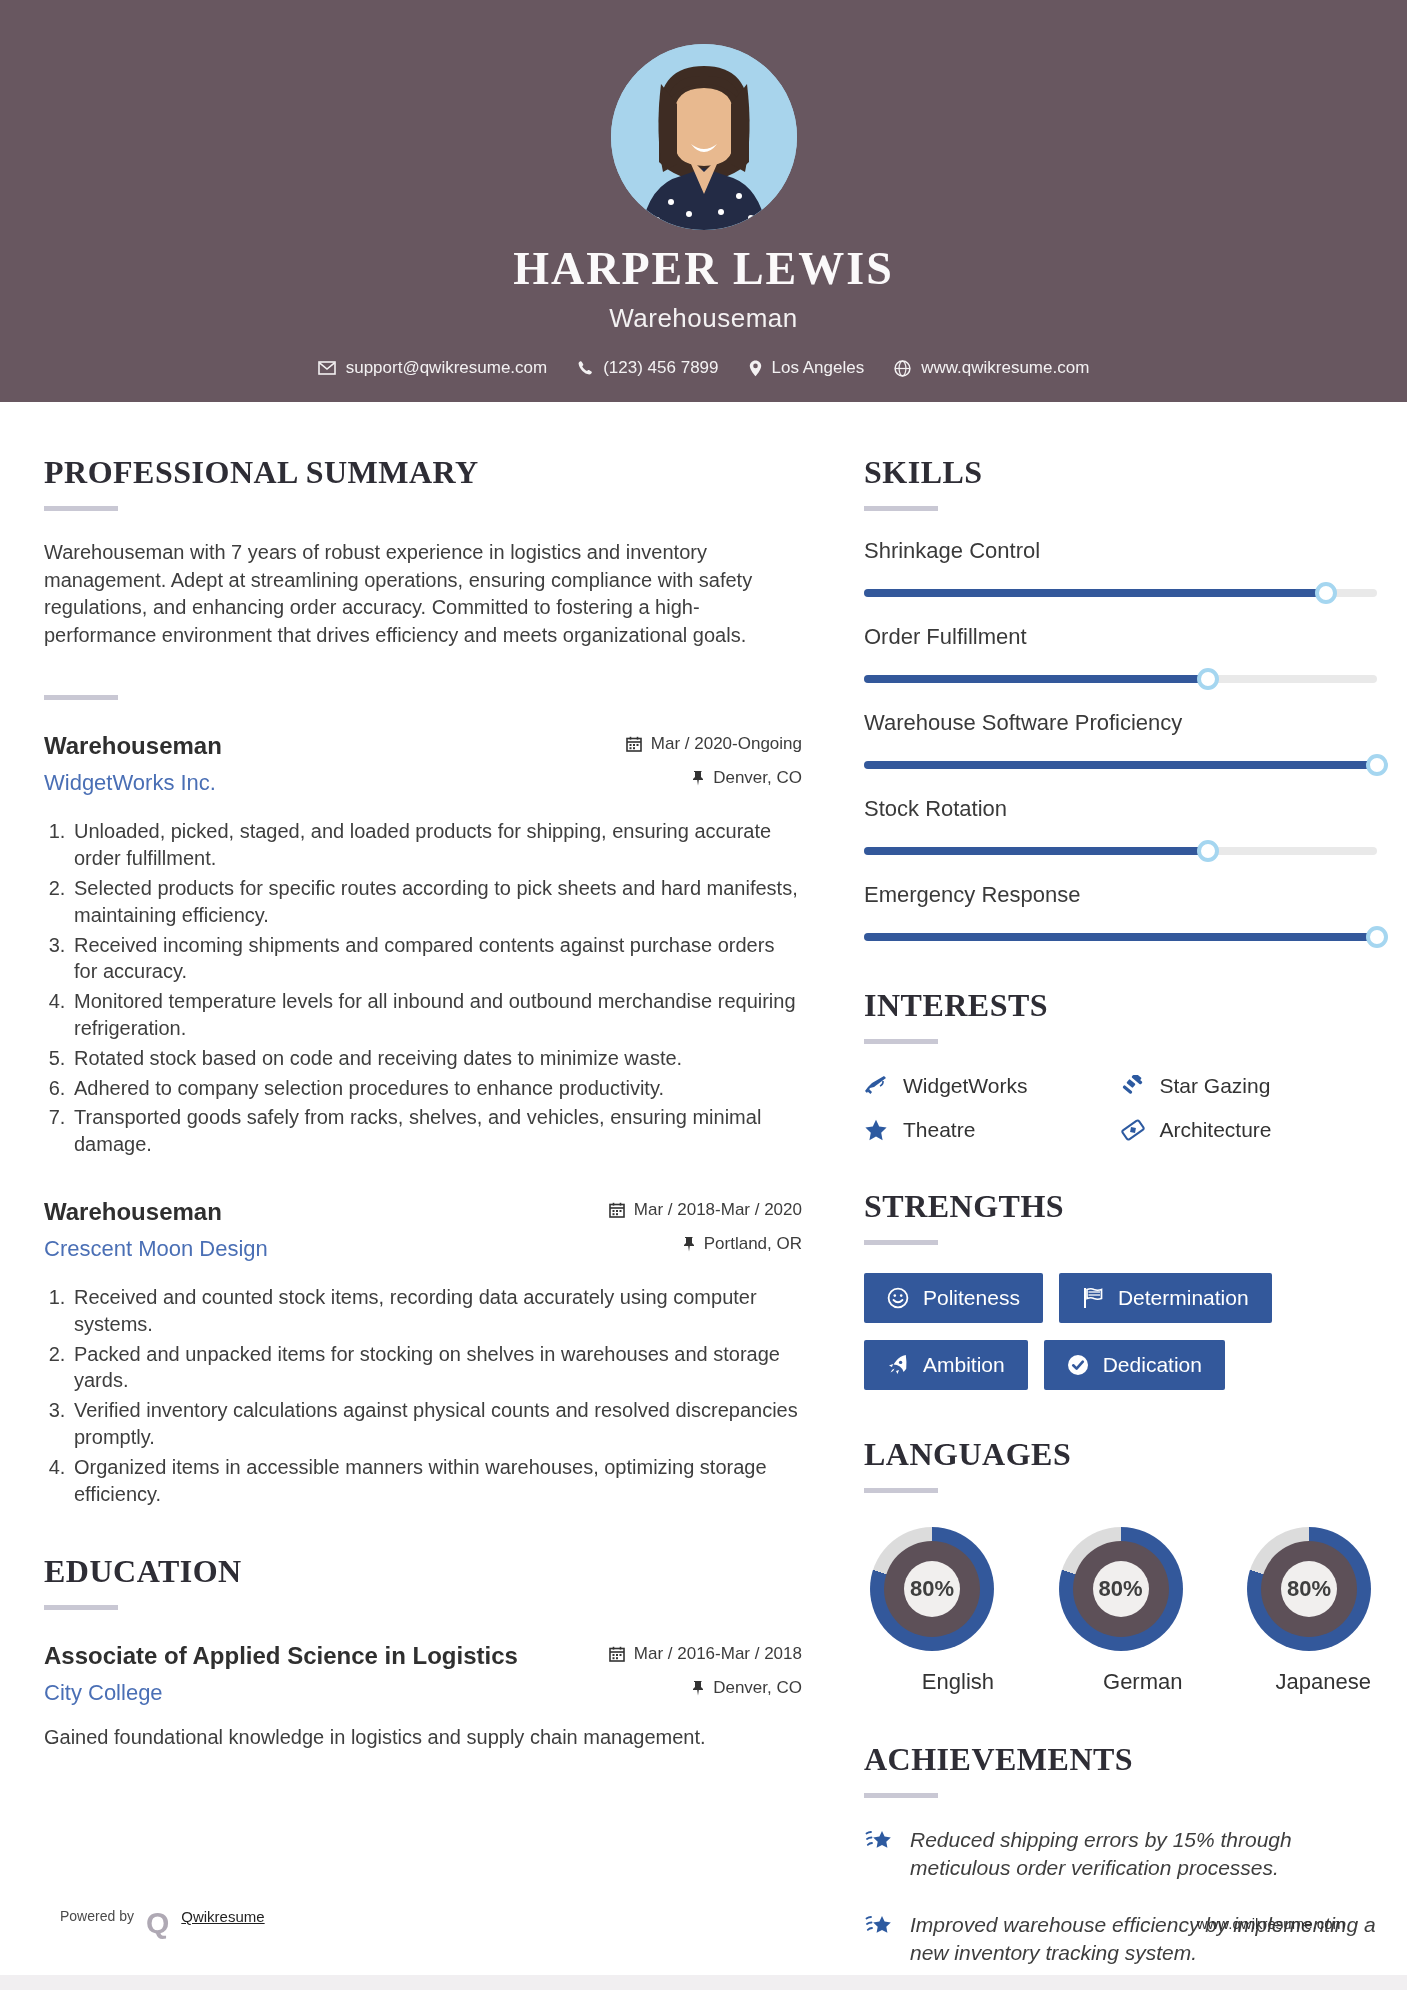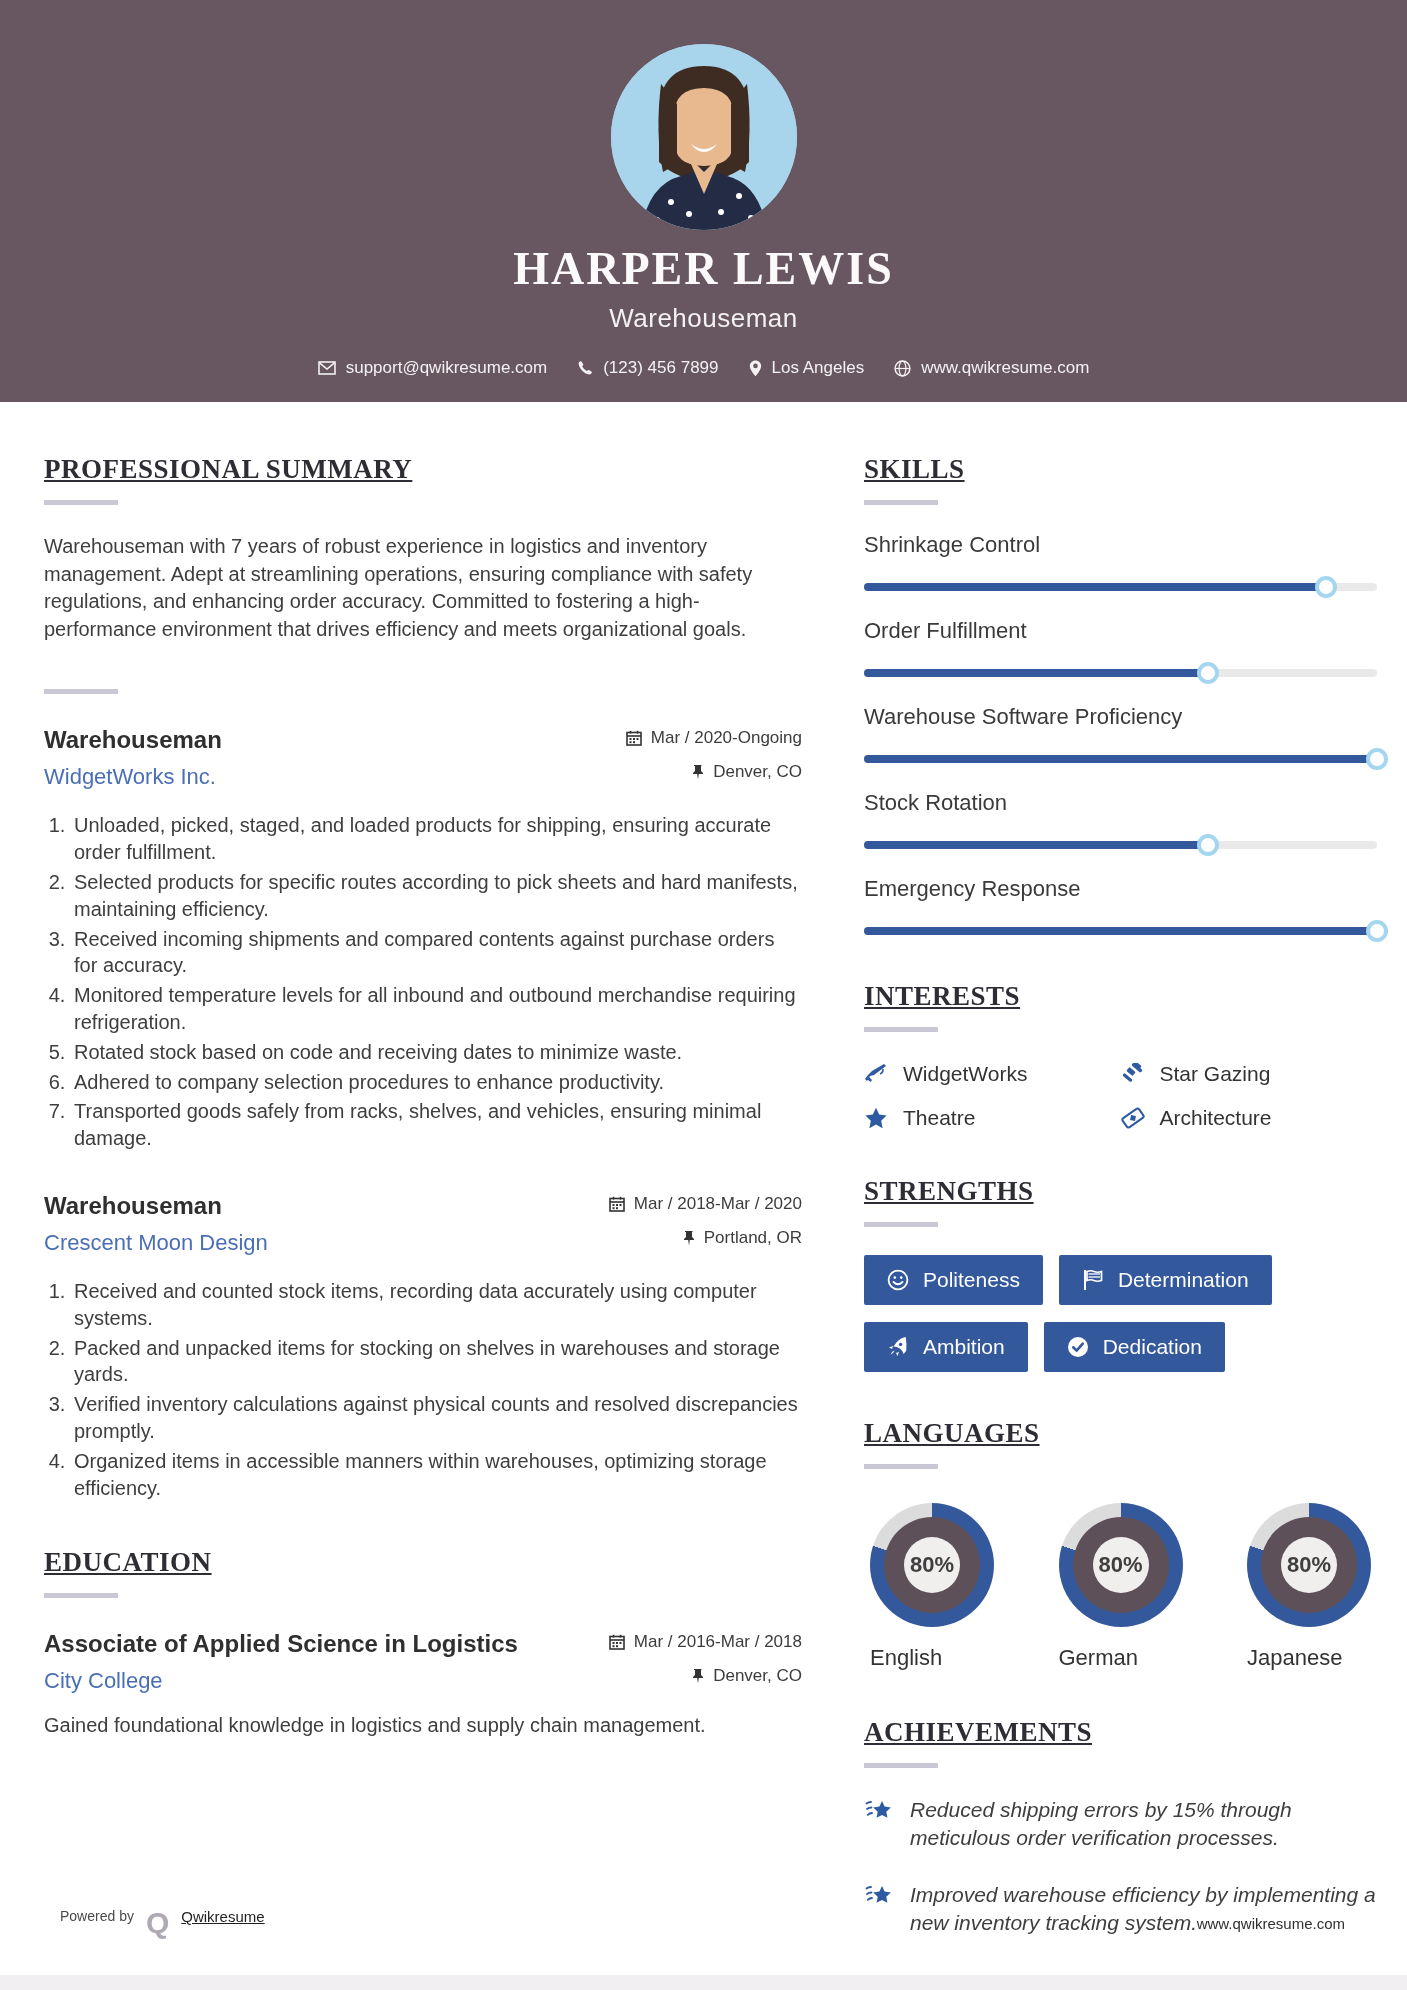--- a/index.html
+++ b/index.html
@@ -27,21 +27,21 @@
   .job-title{margin-top:8px;font-size:26px;color:#F3F1F2;letter-spacing:.5px;}
   .contact-row{margin-top:24px;display:flex;justify-content:center;align-items:center;gap:30px;font-size:17px;color:#F3F1F2;}
   .contact-item{display:flex;align-items:center;gap:10px;}
   .contact-item svg{display:block;}
 
   
   .main{display:flex;gap:62px;padding:52px 30px 0 44px;}
   .col-left{width:758px;flex:none;}
   .col-right{flex:1;min-width:0;}
 
-  .sec-heading{font-family:"Liberation Serif",serif;font-weight:700;font-size:27px;color:var(--heading);letter-spacing:.5px;text-decoration:underline;}
+  .sec-heading{font-family:"Liberation Serif",serif;font-weight:700;font-size:32px;color:var(--heading);letter-spacing:.5px;}
   .sec-underline{width:74px;height:5px;background:var(--underline);margin-top:15px;}
 
   .summary-text{margin-top:28px;font-size:20px;line-height:1.38;color:var(--text);}
 
   .section{margin-top:46px;}
   .job{margin-top:32px;}
   .job + .job{margin-top:40px;}
   .job-head{display:flex;justify-content:space-between;align-items:flex-start;}
   .job-name{font-size:24px;font-weight:600;color:#2F2F2F;}
   .job-company{margin-top:10px;font-size:22px;color:var(--link);cursor:pointer;}
@@ -65,21 +65,21 @@
   .interest{display:flex;align-items:center;gap:15px;font-size:21px;color:#333;}
   .interest svg{display:block;flex:none;}
 
   
   .strengths-wrap{margin-top:28px;display:flex;flex-wrap:wrap;gap:17px 16px;}
   .strength-pill{display:inline-flex;align-items:center;gap:14px;background:var(--accent);color:#fff;font-size:21px;padding:13px 23px;border-radius:2px;}
   .strength-pill svg{display:block;flex:none;}
 
   
   .langs{margin-top:34px;display:flex;justify-content:space-between;padding:0 6px;}
-  .lang{text-align:left;}
+  .lang{text-align:right;}
   .donut{width:124px;height:124px;border-radius:50%;position:relative;background:conic-gradient(var(--accent) 288deg,var(--donut-rest) 0);}
   .donut .ring{position:absolute;inset:14px;border-radius:50%;background:var(--donut-inner);}
   .donut .core{position:absolute;inset:34px;border-radius:50%;background:#F1EFEE;display:flex;align-items:center;justify-content:center;font-size:22px;font-weight:700;color:#3F3F3F;}
   .lang-label{margin-top:18px;font-size:22px;color:#333;}
 
   
   .ach-item{margin-top:28px;display:flex;align-items:flex-start;gap:16px;font-size:21px;line-height:1.35;color:var(--text);font-style:italic;}
   .ach-item svg{display:block;flex:none;margin-top:2px;}
 
   

